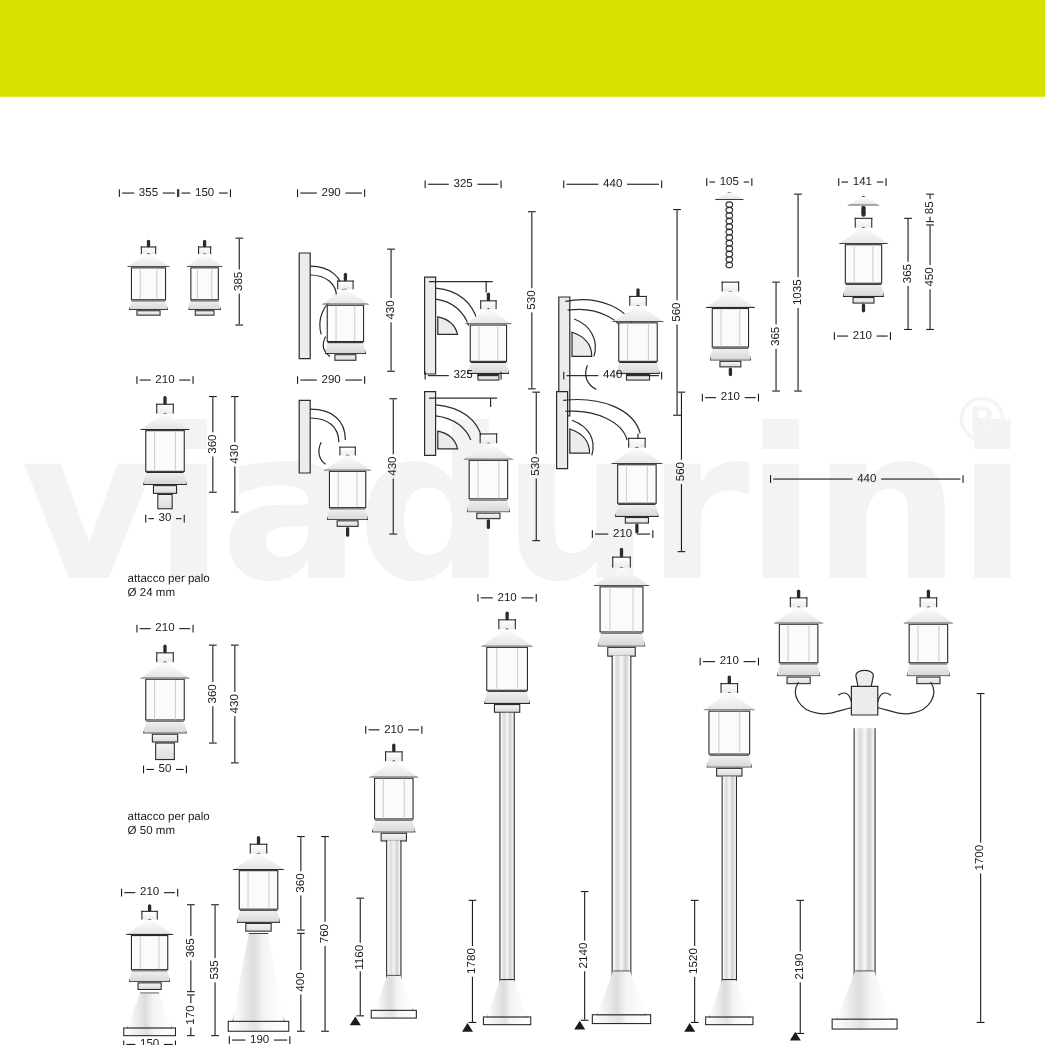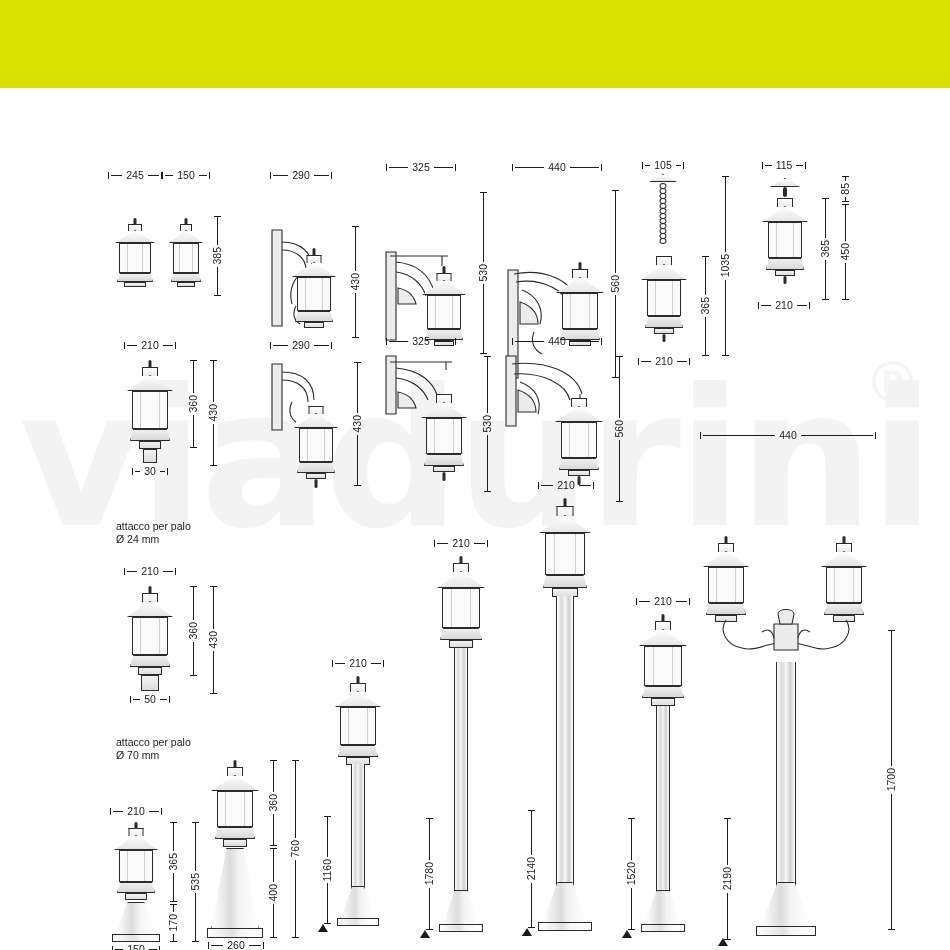--- a/index.html
+++ b/index.html
@@ -138,21 +138,21 @@
 
 <div id="watermark">viadurini</div>
 <div id="watermark-r">®</div>
 
 <div id="stage">
 
   <div class="fig" style="left:104px; top:82px; width:130px; height:210px;">
     <div class="hdim" style="left:4px; top:0; width:54px;">
       <div class="cap"></div>
         <div class="bar"></div>
-      <div class="txt">245</div>
+      <div class="txt">355</div>
       <div class="bar"></div>
         <div class="cap"></div>
     </div>
     <div class="hdim" style="left:58px; top:0; width:48px;">
       <div class="cap"></div>
         <div class="bar"></div>
       <div class="txt">150</div>
       <div class="bar"></div>
         <div class="cap"></div>
     </div>
@@ -349,21 +349,21 @@
       <div class="txt">1035</div>
       <div class="bar"></div>
         <div class="cap"></div>
     </div>
   </div>
 
   <div class="fig" style="left:748px; top:72px; width:110px; height:160px;">
     <div class="hdim" style="left:14px; top:0; width:44px;">
       <div class="cap"></div>
         <div class="bar"></div>
-      <div class="txt">115</div>
+      <div class="txt">141</div>
       <div class="bar"></div>
         <div class="cap"></div>
     </div>
 
     <div class="lant" style="left:20px; top:18px; width:34px; height:22px;">
       <div class="roof" style="top:0; width:30px; height:9px; clip-path:polygon(50% 0,100% 100%,0 100%);"></div>
       <div class="finial" style="top:9px; height:10px; width:4px;"></div>
     </div>
 
     <div class="lant" style="left:8px; top:38px; width:58px; height:100px;">
@@ -648,21 +648,21 @@
       <div class="cap"></div>
         <div class="bar"></div>
       <div class="txt">430</div>
       <div class="bar"></div>
         <div class="cap"></div>
     </div>
   </div>
 
   <div class="note" style="left:116px; top:648px;">
     <div>attacco per palo</div>
-    <div>Ø 70 mm</div>
+    <div>Ø 50 mm</div>
   </div>
 
   <div class="fig" style="left:318px; top:570px; width:100px; height:290px;">
     <div class="hdim" style="left:14px; top:0; width:52px;">
       <div class="cap"></div>
         <div class="bar"></div>
       <div class="txt">210</div>
       <div class="bar"></div>
         <div class="cap"></div>
     </div>
@@ -858,21 +858,21 @@
       <div class="skirt" style="top:67px; width:40px; height:12px; clip-path:polygon(8% 0,92% 0,100% 100%,0 100%);"></div>
       <div class="base" style="top:79px; width:24px; height:8px;"></div>
     </div>
 
     <div class="pole-base" style="left:35px; top:102px; width:48px; height:82px; clip-path:polygon(32% 0,68% 0,100% 100%,0 100%);"></div>
     <div class="plinth" style="left:35px; top:182px; width:56px; height:10px;"></div>
 
     <div class="hdim" style="left:8px; top:194px; width:56px;">
       <div class="cap"></div>
         <div class="bar"></div>
-      <div class="txt">260</div>
+      <div class="txt">190</div>
       <div class="bar"></div>
         <div class="cap"></div>
     </div>
 
     <div class="vdim" style="left:68px; top:14px; height:86px;">
       <div class="cap"></div>
         <div class="bar"></div>
       <div class="txt">360</div>
       <div class="bar"></div>
         <div class="cap"></div>

